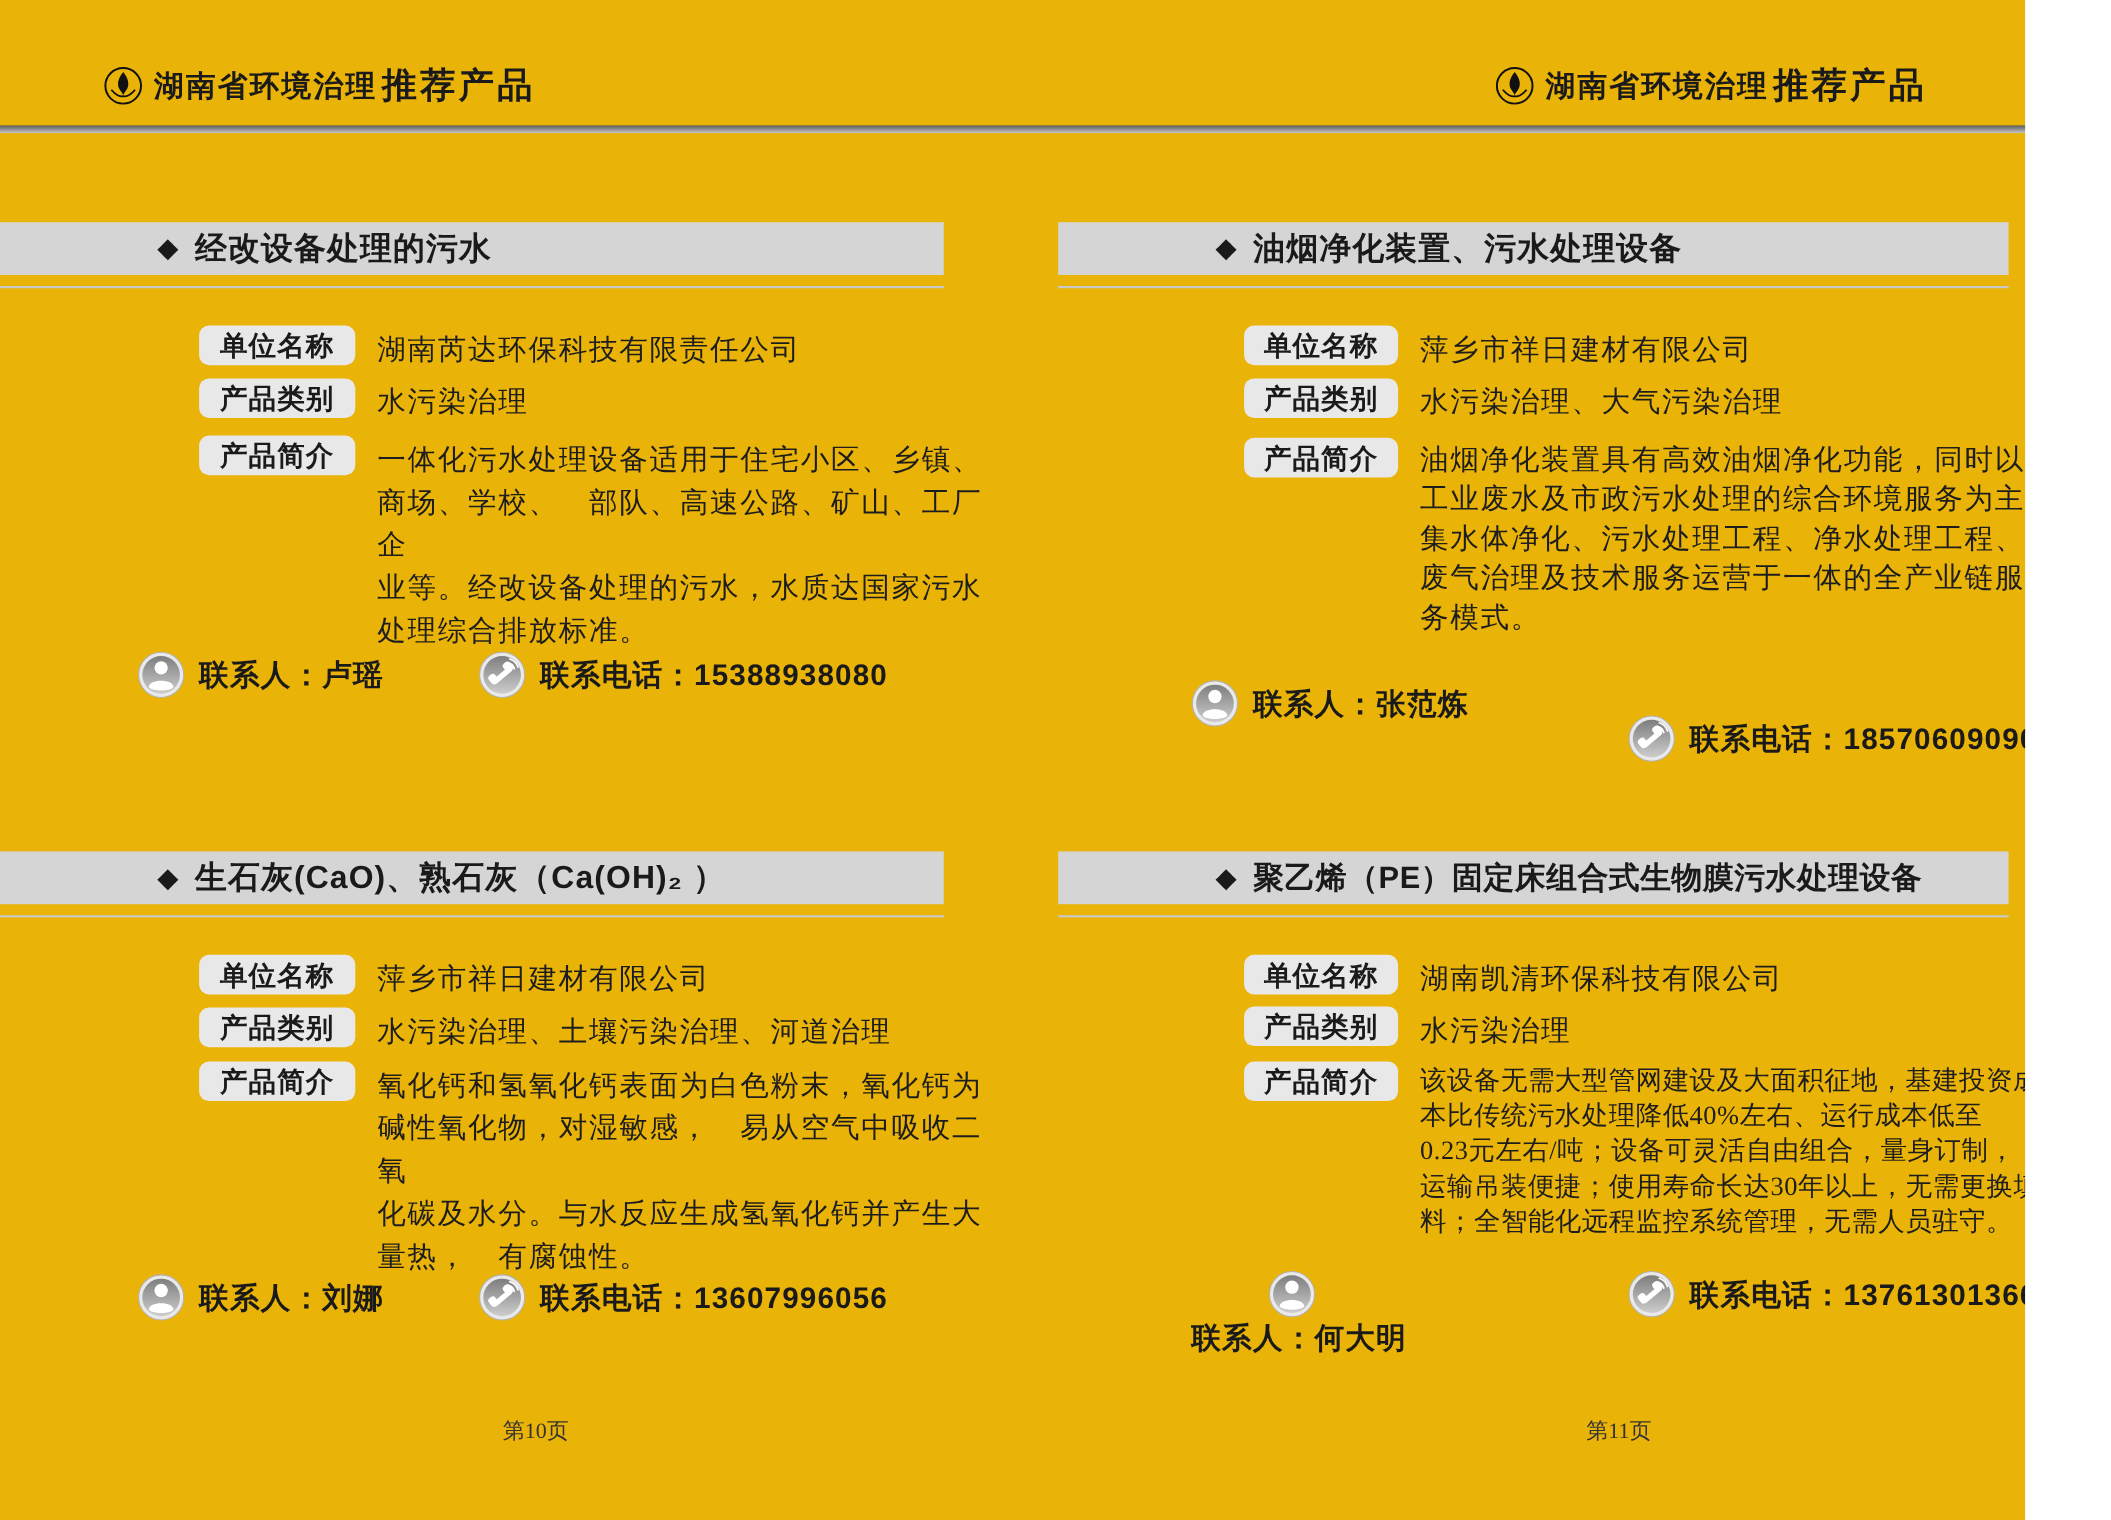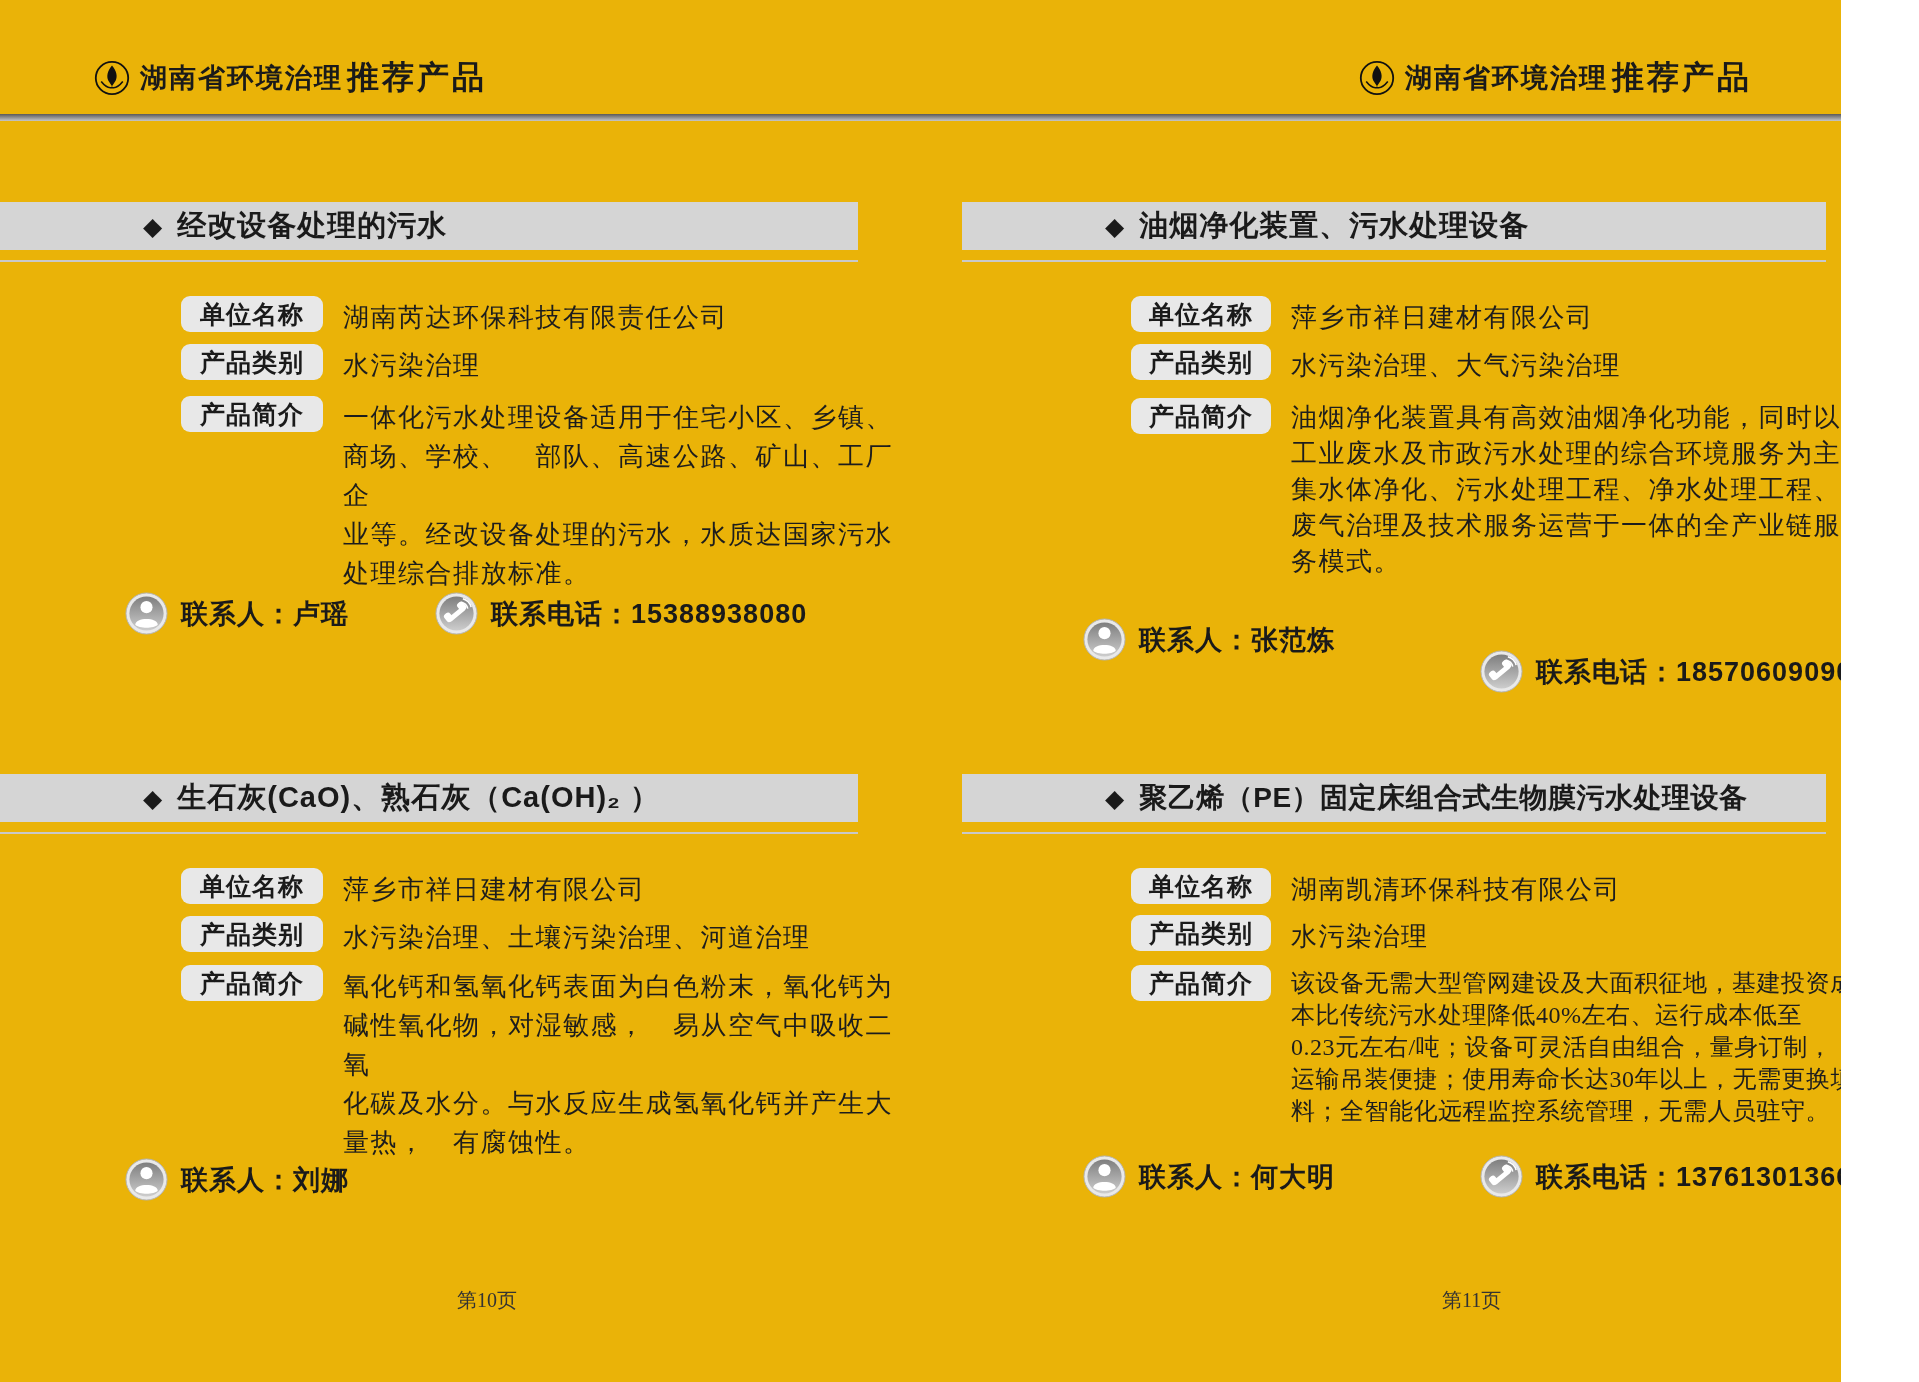--- a/index.html
+++ b/index.html
@@ -155,20 +155,36 @@
         <span class="cicon">
           <svg viewBox="0 0 44 44">
               <circle cx="22" cy="22" r="21" fill="#e9e9e9" stroke="#b2b2b2"></circle>
               <circle cx="22" cy="22" r="17.5" fill="url(#sphere)"></circle>
               <circle cx="22" cy="15.5" r="6.2" fill="#fff"></circle>
               <path d="M10.5 33.5 C10.5 25.5 33.5 25.5 33.5 33.5 C30 37.5 14 37.5 10.5 33.5 Z" fill="#fff"></path>
             </svg>
         </span>
         <span class="ctext"><span>联系人：</span><span>刘娜</span></span>
       </span>
+      <span class="cgroup" style="left:435px;">
+        <span class="cicon">
+          <svg viewBox="0 0 44 44">
+              <circle cx="22" cy="22" r="21" fill="#e9e9e9" stroke="#b2b2b2"></circle>
+              <circle cx="22" cy="22" r="17.5" fill="url(#sphere)"></circle>
+              <g transform="rotate(-40 22 22)" fill="#fff">
+                <rect x="11" y="20" width="22" height="5" rx="2.5"></rect>
+                <rect x="9.5" y="15" width="7.5" height="9.5" rx="3"></rect>
+                <rect x="27" y="15" width="7.5" height="9.5" rx="3"></rect>
+              </g>
+              <path d="M27 10.5 a8.5 8.5 0 0 1 6.5 6.5" stroke="#fff" stroke-width="1.6" fill="none"></path>
+              <path d="M28.5 7 a12.5 12.5 0 0 1 8.5 8.5" stroke="#fff" stroke-width="1.6" fill="none"></path>
+            </svg>
+        </span>
+        <span class="ctext"><span>联系电话：</span><span>13607996056</span></span>
+      </span>
     </div>
   </div>
 
   <div class="sec r" style="left:962px;top:202px;width:864px;height:500px;">
     <div class="band">
       <span class="diamond">◆</span>
       <span class="stitle">油烟净化装置、污水处理设备</span>
     </div>
     <div class="sline"></div>
     <div class="frow" style="left:121px;top:94px;">
@@ -234,21 +250,21 @@
     </div>
     <div class="frow" style="left:121px;top:191px;">
       <span class="lbl">产品简介</span>
       <span class="val intro" style="width:600px;font-size:24px;line-height:32px;letter-spacing:0.5px;">该设备无需大型管网建设及大面积征地，基建投资成
 本比传统污水处理降低40%左右、运行成本低至
 0.23元左右/吨；设备可灵活自由组合，量身订制，
 运输吊装便捷；使用寿命长达30年以上，无需更换填
 料；全智能化远程监控系统管理，无需人员驻守。</span>
     </div>
     <div class="contact" style="top:381px;">
-      <span class="cgroup" style="left:121px;">
+      <span class="cgroup" style="left:121px;flex-direction:column;">
         <span class="cicon">
           <svg viewBox="0 0 44 44">
               <circle cx="22" cy="22" r="21" fill="#e9e9e9" stroke="#b2b2b2"></circle>
               <circle cx="22" cy="22" r="17.5" fill="url(#sphere)"></circle>
               <circle cx="22" cy="15.5" r="6.2" fill="#fff"></circle>
               <path d="M10.5 33.5 C10.5 25.5 33.5 25.5 33.5 33.5 C30 37.5 14 37.5 10.5 33.5 Z" fill="#fff"></path>
             </svg>
         </span>
         <span class="ctext"><span>联系人：</span><span>何大明</span></span>
       </span>

